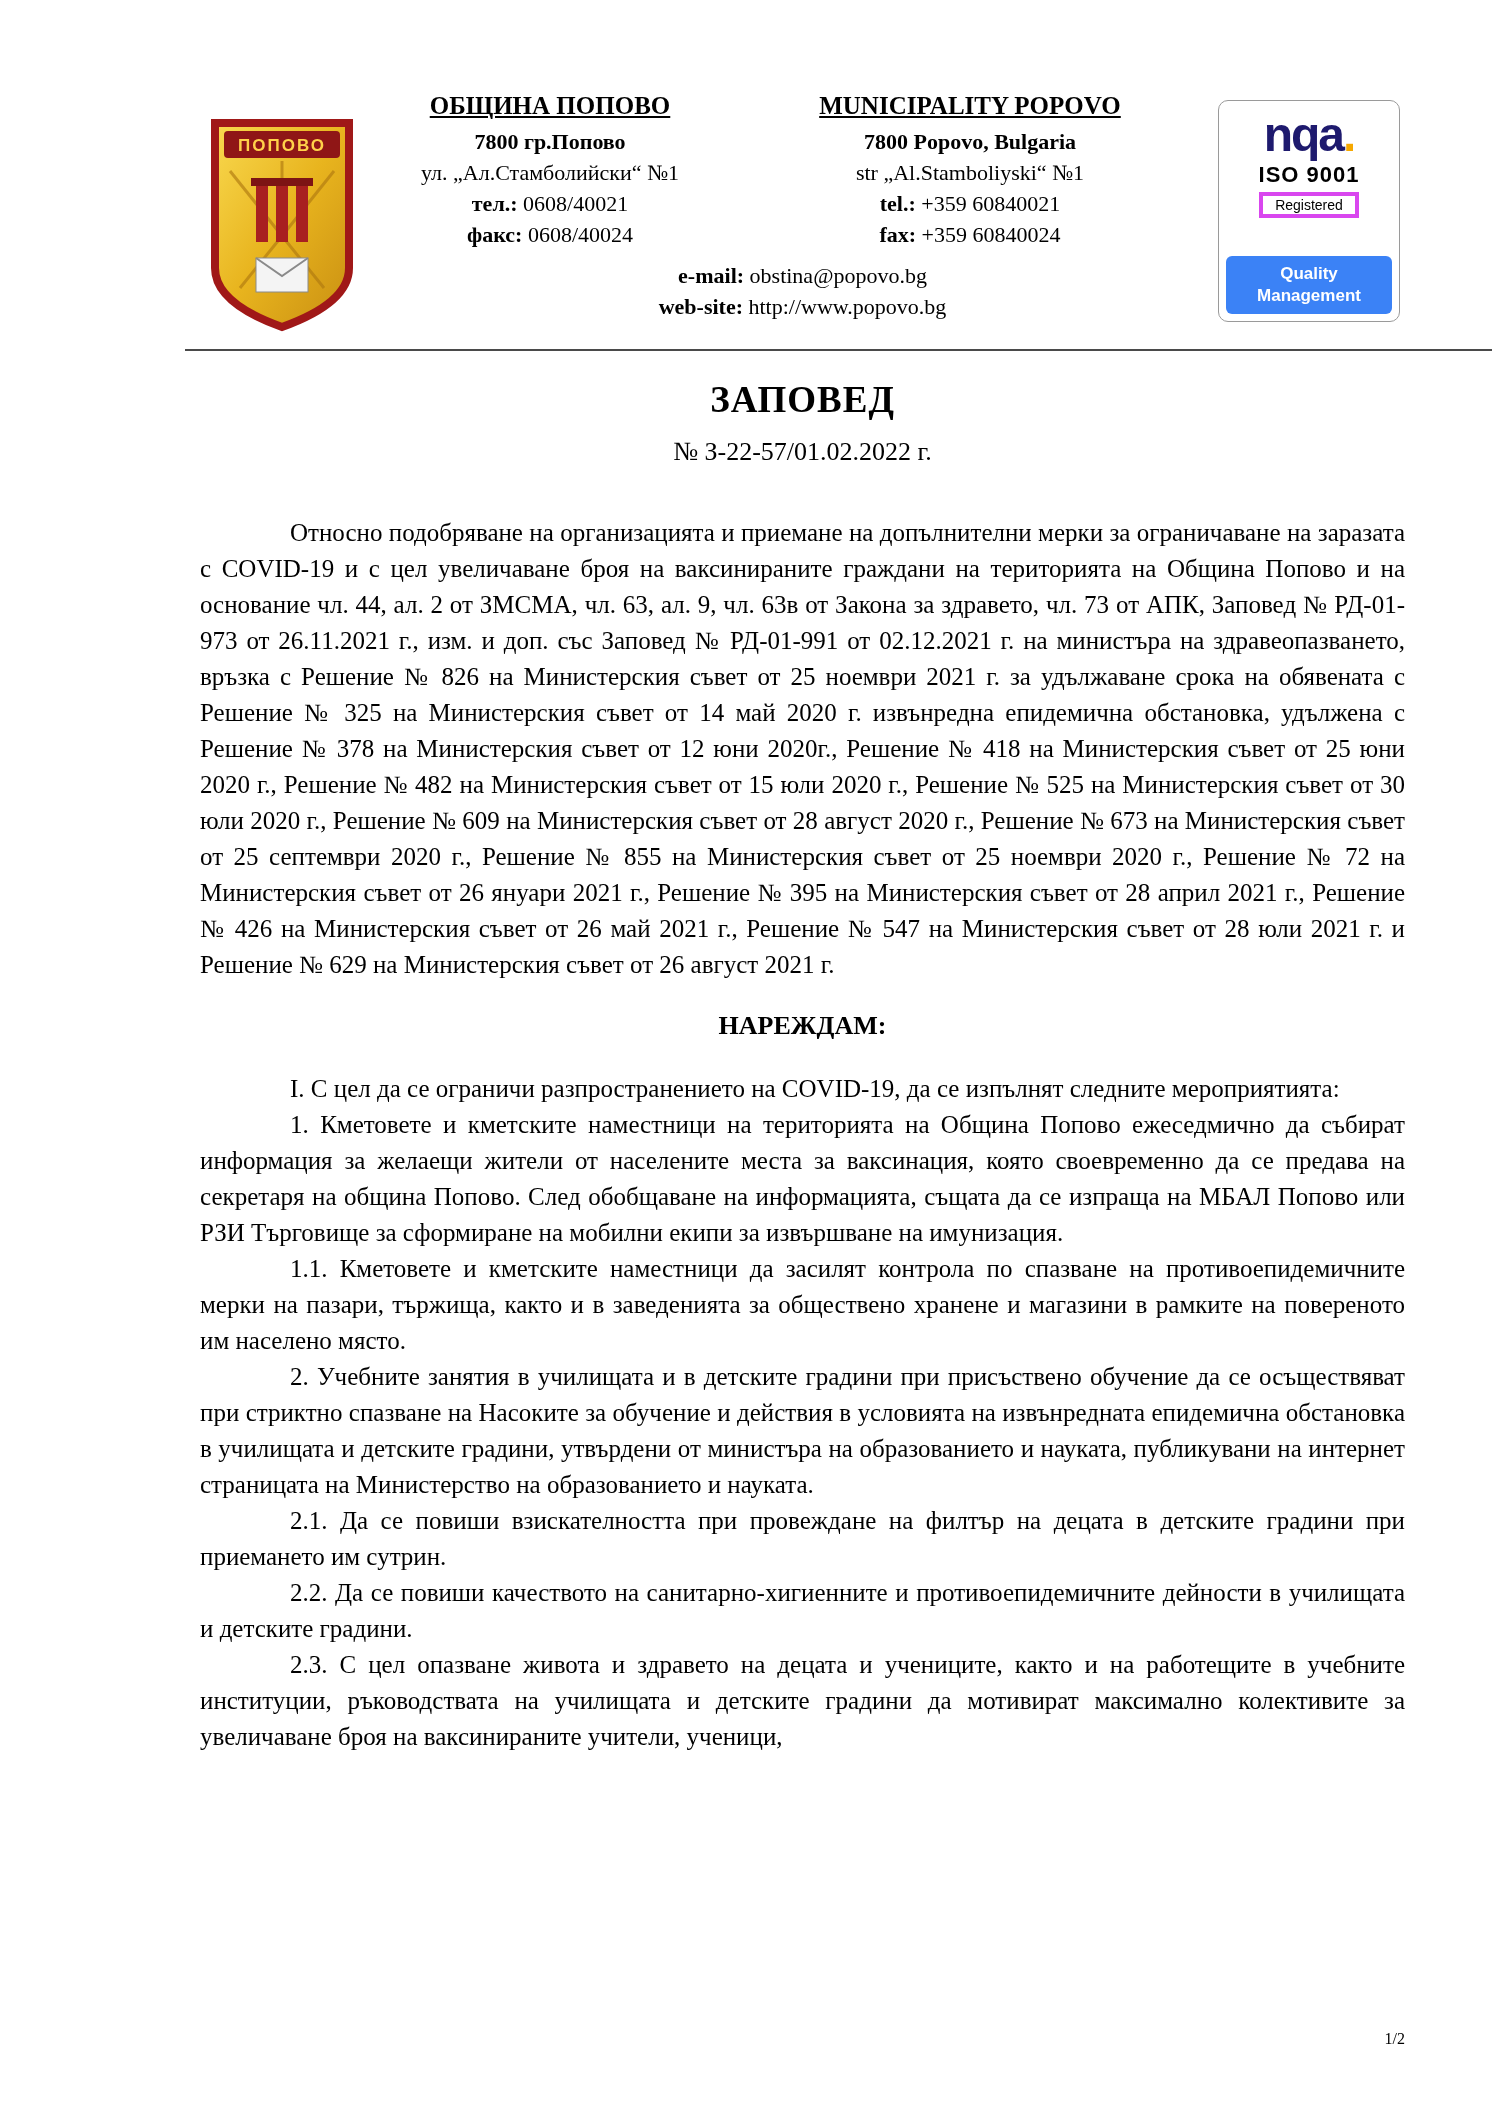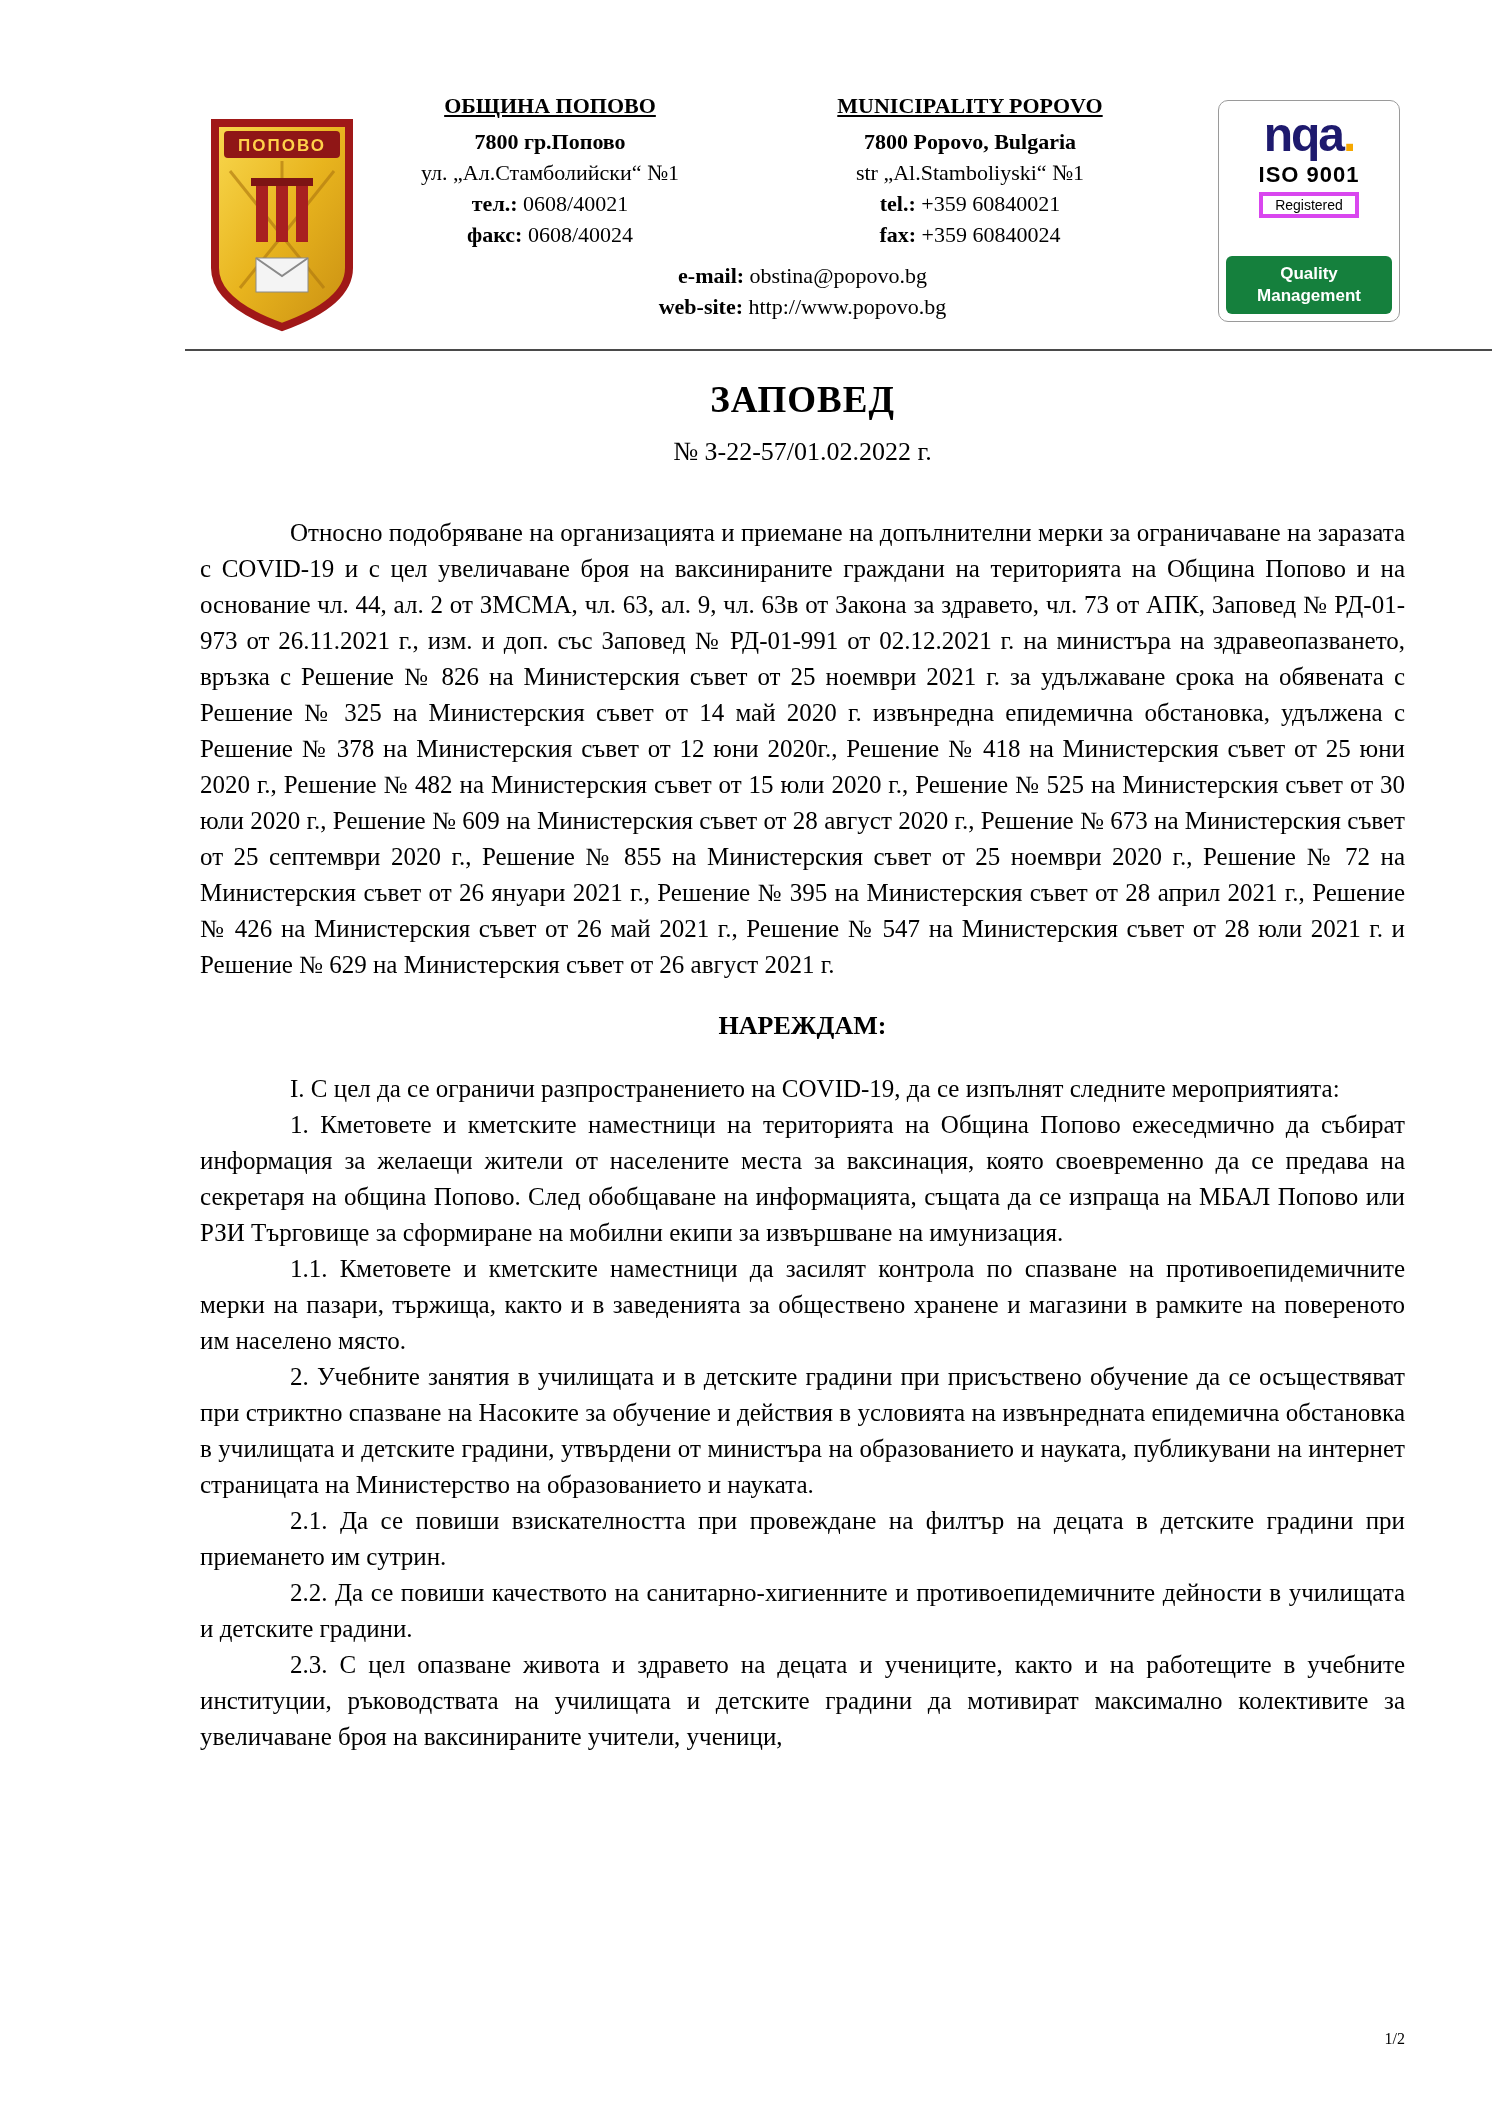--- a/index.html
+++ b/index.html
@@ -14,41 +14,41 @@
   }
   .bold { font-weight: bold; }
 
   
   .crest { position: absolute; left: 208px; top: 116px; width: 148px; height: 218px; }
 
   
   .hcol { position: absolute; top: 90px; text-align: center; line-height: 31px; font-size: 22px; }
   .hcol-bg { left: 385px; width: 330px; }
   .hcol-en { left: 800px; width: 340px; }
-  .hcol-title { font-size: 22px; font-weight: bold; text-decoration: underline; margin-bottom: 5px; white-space: nowrap; }
+  .hcol-title { font-size: 25px; font-weight: bold; text-decoration: underline; margin-bottom: 5px; white-space: nowrap; }
   .hcol-line { white-space: nowrap; }
 
   .hcontact { position: absolute; top: 260px; left: 200px; width: 1205px; text-align: center; font-size: 22px; line-height: 31px; }
 
   .header-rule { position: absolute; top: 349px; left: 185px; right: 8px; border-top: 2px solid #4a4a4a; }
 
   
   .nqa-badge {
     position: absolute; left: 1218px; top: 100px; width: 182px; height: 222px;
     border: 1px solid #9a9a9a; border-radius: 10px; background: #fff;
     text-align: center; font-family: "Liberation Sans", sans-serif;
     box-sizing: border-box; padding-top: 8px;
   }
   .nqa-logo { font-size: 48px; font-weight: bold; color: #1e1a6e; line-height: 52px; letter-spacing: -2px; }
   .nqa-dot { color: #f6a800; }
   .nqa-iso { font-size: 22px; font-weight: bold; margin-top: 1px; letter-spacing: 1px; }
   .nqa-reg { display: inline-block; font-size: 14px; border: 4px solid #d946ef; padding: 1px 12px; margin-top: 4px; }
   .nqa-black {
     position: absolute; left: 7px; right: 7px; bottom: 7px;
-    background: #15803d; color: #fff; border-radius: 6px;
+    background: #3b82f6; color: #fff; border-radius: 6px;
     padding: 7px 0; font-size: 17px; font-weight: bold; line-height: 22px;
   }
 
   
   .doc { position: absolute; left: 200px; top: 378px; width: 1205px; }
   .doc-title { font-size: 37px; font-weight: bold; text-align: center; margin: 0 0 16px 0; letter-spacing: 1px; }
   .doc-number { font-size: 26px; text-align: center; margin: 0 0 48px 0; }
   .para { font-size: 25px; line-height: 36px; text-align: justify; text-indent: 90px; margin: 0; }
   .order-heading { font-size: 26px; font-weight: bold; text-align: center; margin: 28px 0 30px 0; }
 

